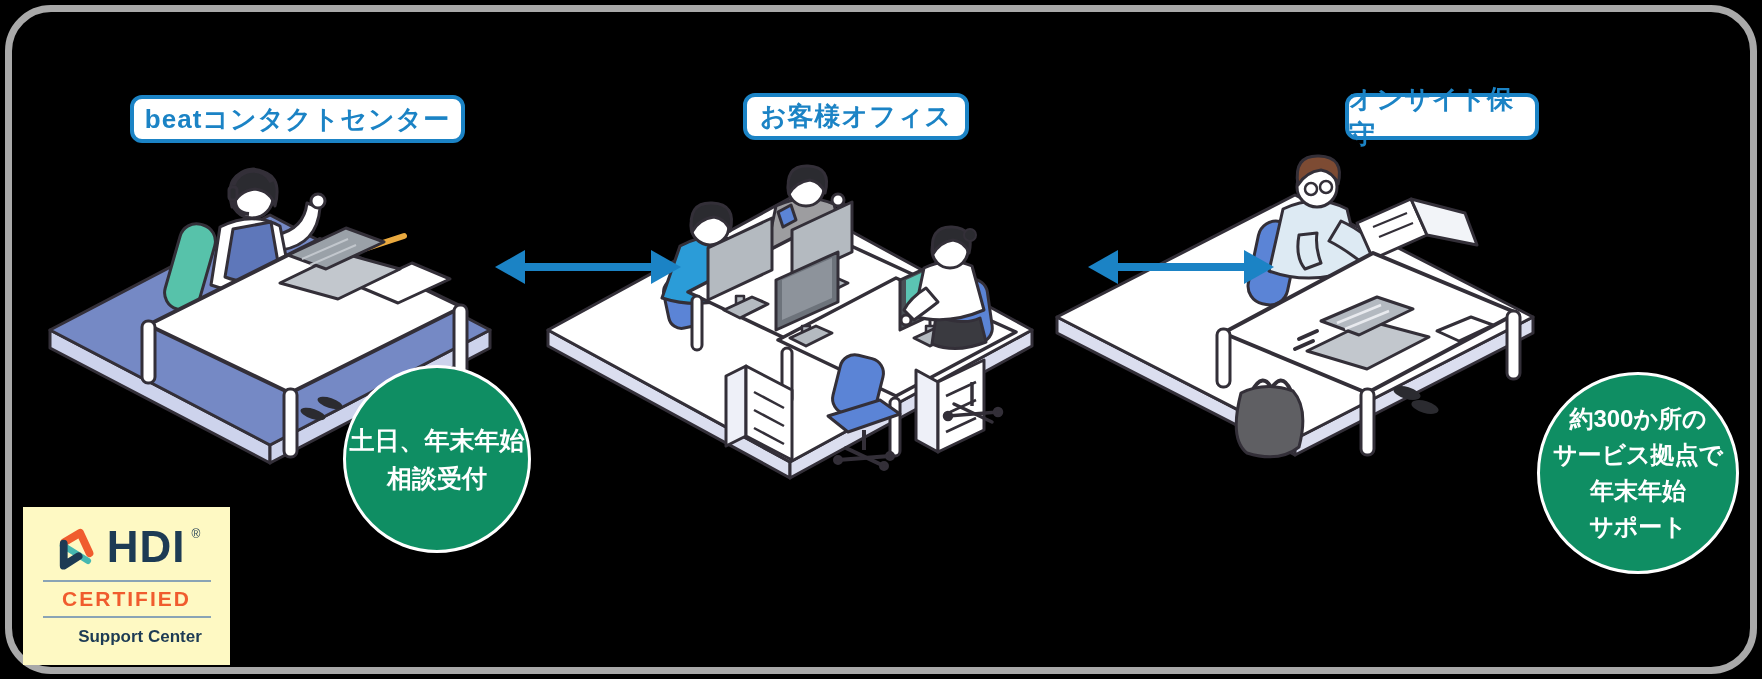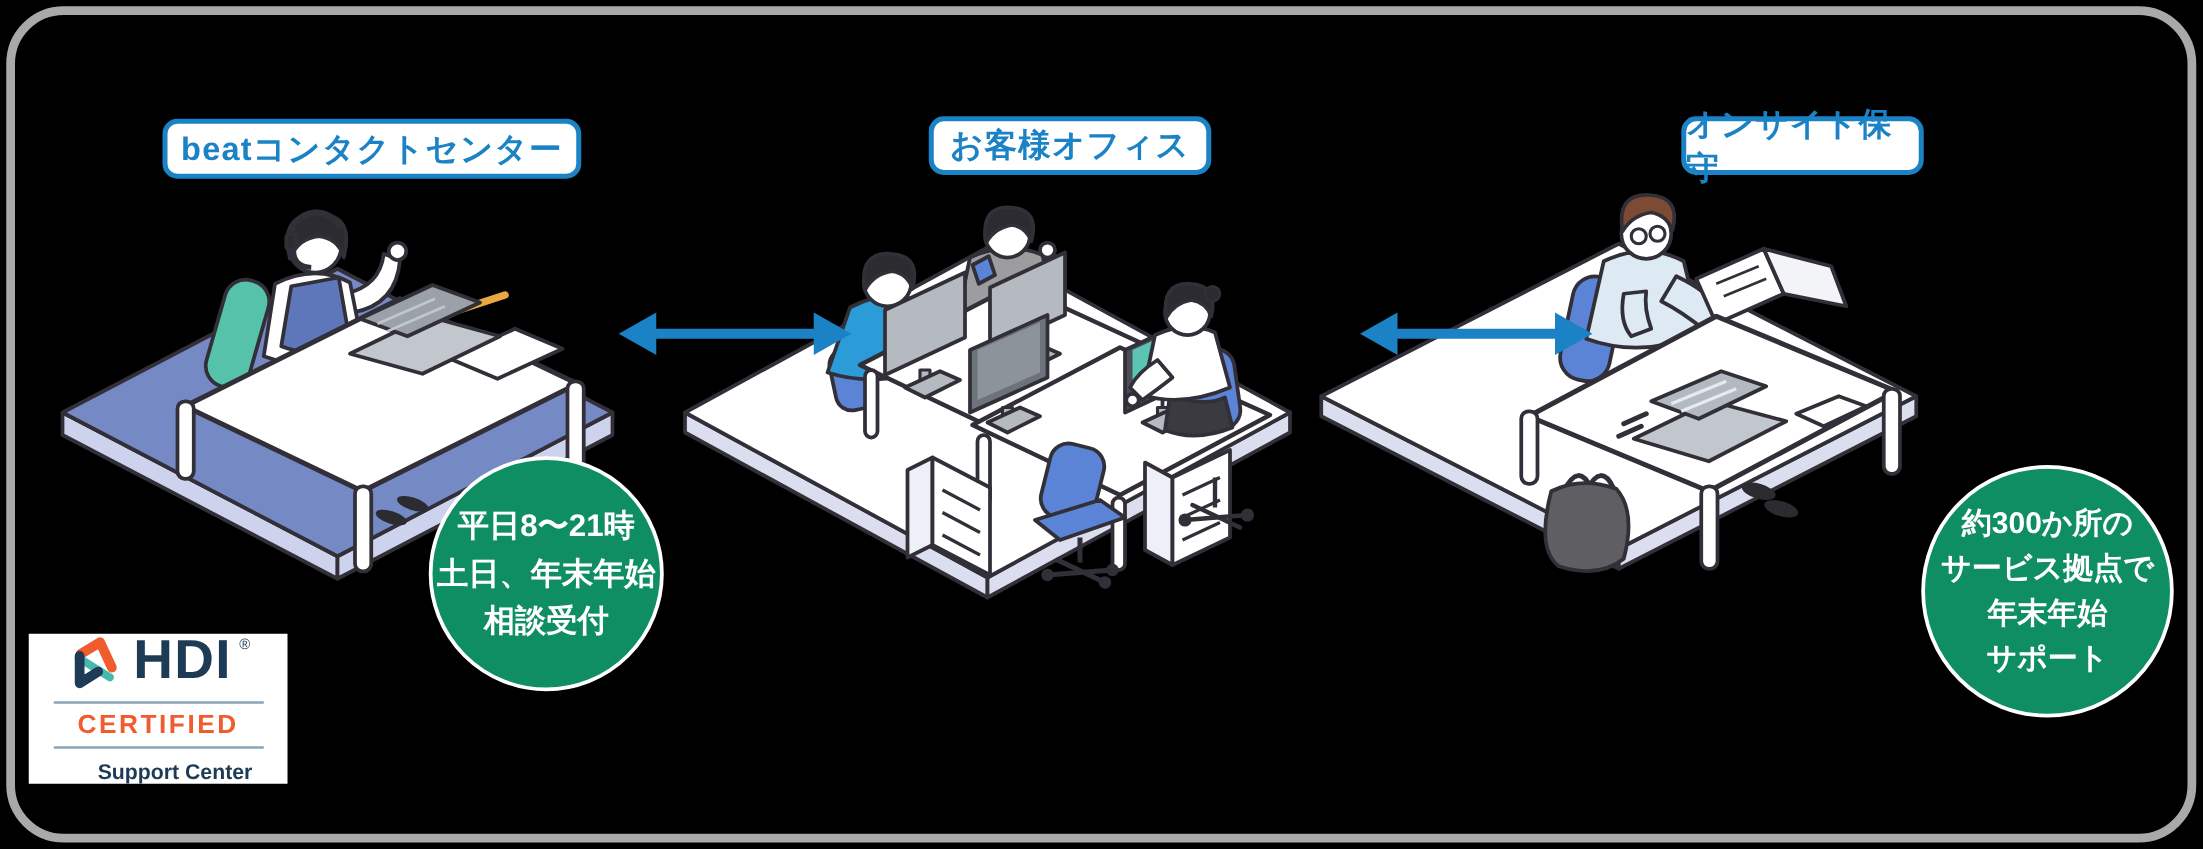--- a/index.html
+++ b/index.html
@@ -27,21 +27,21 @@
   #arrow-2{left:1086px;top:245px;}
 
   
   .bubble{position:absolute;border-radius:50%;background:#0f8e63;border:3px solid #fff;
     display:flex;flex-direction:column;align-items:center;justify-content:center;
     color:#fff;font-weight:800;text-align:center;z-index:7;box-sizing:border-box;}
   #bubble-left{left:343px;top:365px;width:188px;height:188px;font-size:25px;line-height:38px;}
   #bubble-right{left:1537px;top:372px;width:202px;height:202px;font-size:24px;line-height:36px;}
 
   
-  .hdi{position:absolute;left:23px;top:507px;width:207px;height:120px;background:#ffffff;
+  .hdi{position:absolute;left:23px;top:507px;width:207px;height:158px;background:#fef9c3;
     display:flex;flex-direction:column;align-items:center;justify-content:center;z-index:8;}
   .hdi-row{display:flex;align-items:flex-start;gap:6px;}
   .hdi-brand{color:#1d3b54;font-weight:800;font-size:44px;line-height:44px;letter-spacing:1px;}
   .hdi-reg{color:#1d3b54;font-size:12px;margin-top:2px;}
   .hdi-rule{width:168px;height:0;border-top:2px solid #8aa4b5;margin:5px 0;}
   .hdi-cert{color:#f05c2e;font-weight:800;font-size:21px;letter-spacing:2px;}
   .hdi-sub{color:#1d3b54;font-weight:700;font-size:17px;margin-top:4px;margin-left:27px;}
 </style>
 </head>
 <body>
@@ -268,21 +268,20 @@
   <polygon points="188,22 158,5 158,39" fill="#1b83c5"></polygon>
   <rect x="28" y="18" width="134" height="8" fill="#1b83c5"></rect>
 </svg>
 <svg class="arrow" id="arrow-2" width="190" height="44" viewBox="0 0 190 44">
   <polygon points="2,22 32,5 32,39" fill="#1b83c5"></polygon>
   <polygon points="188,22 158,5 158,39" fill="#1b83c5"></polygon>
   <rect x="28" y="18" width="134" height="8" fill="#1b83c5"></rect>
 </svg>
 
 <div class="bubble" id="bubble-left">
-  <div>平日8〜21時</div>
   <div>土日、年末年始</div>
   <div>相談受付</div>
 </div>
 <div class="bubble" id="bubble-right">
   <div>約300か所の</div>
   <div>サービス拠点で</div>
   <div>年末年始</div>
   <div>サポート</div>
 </div>
 

